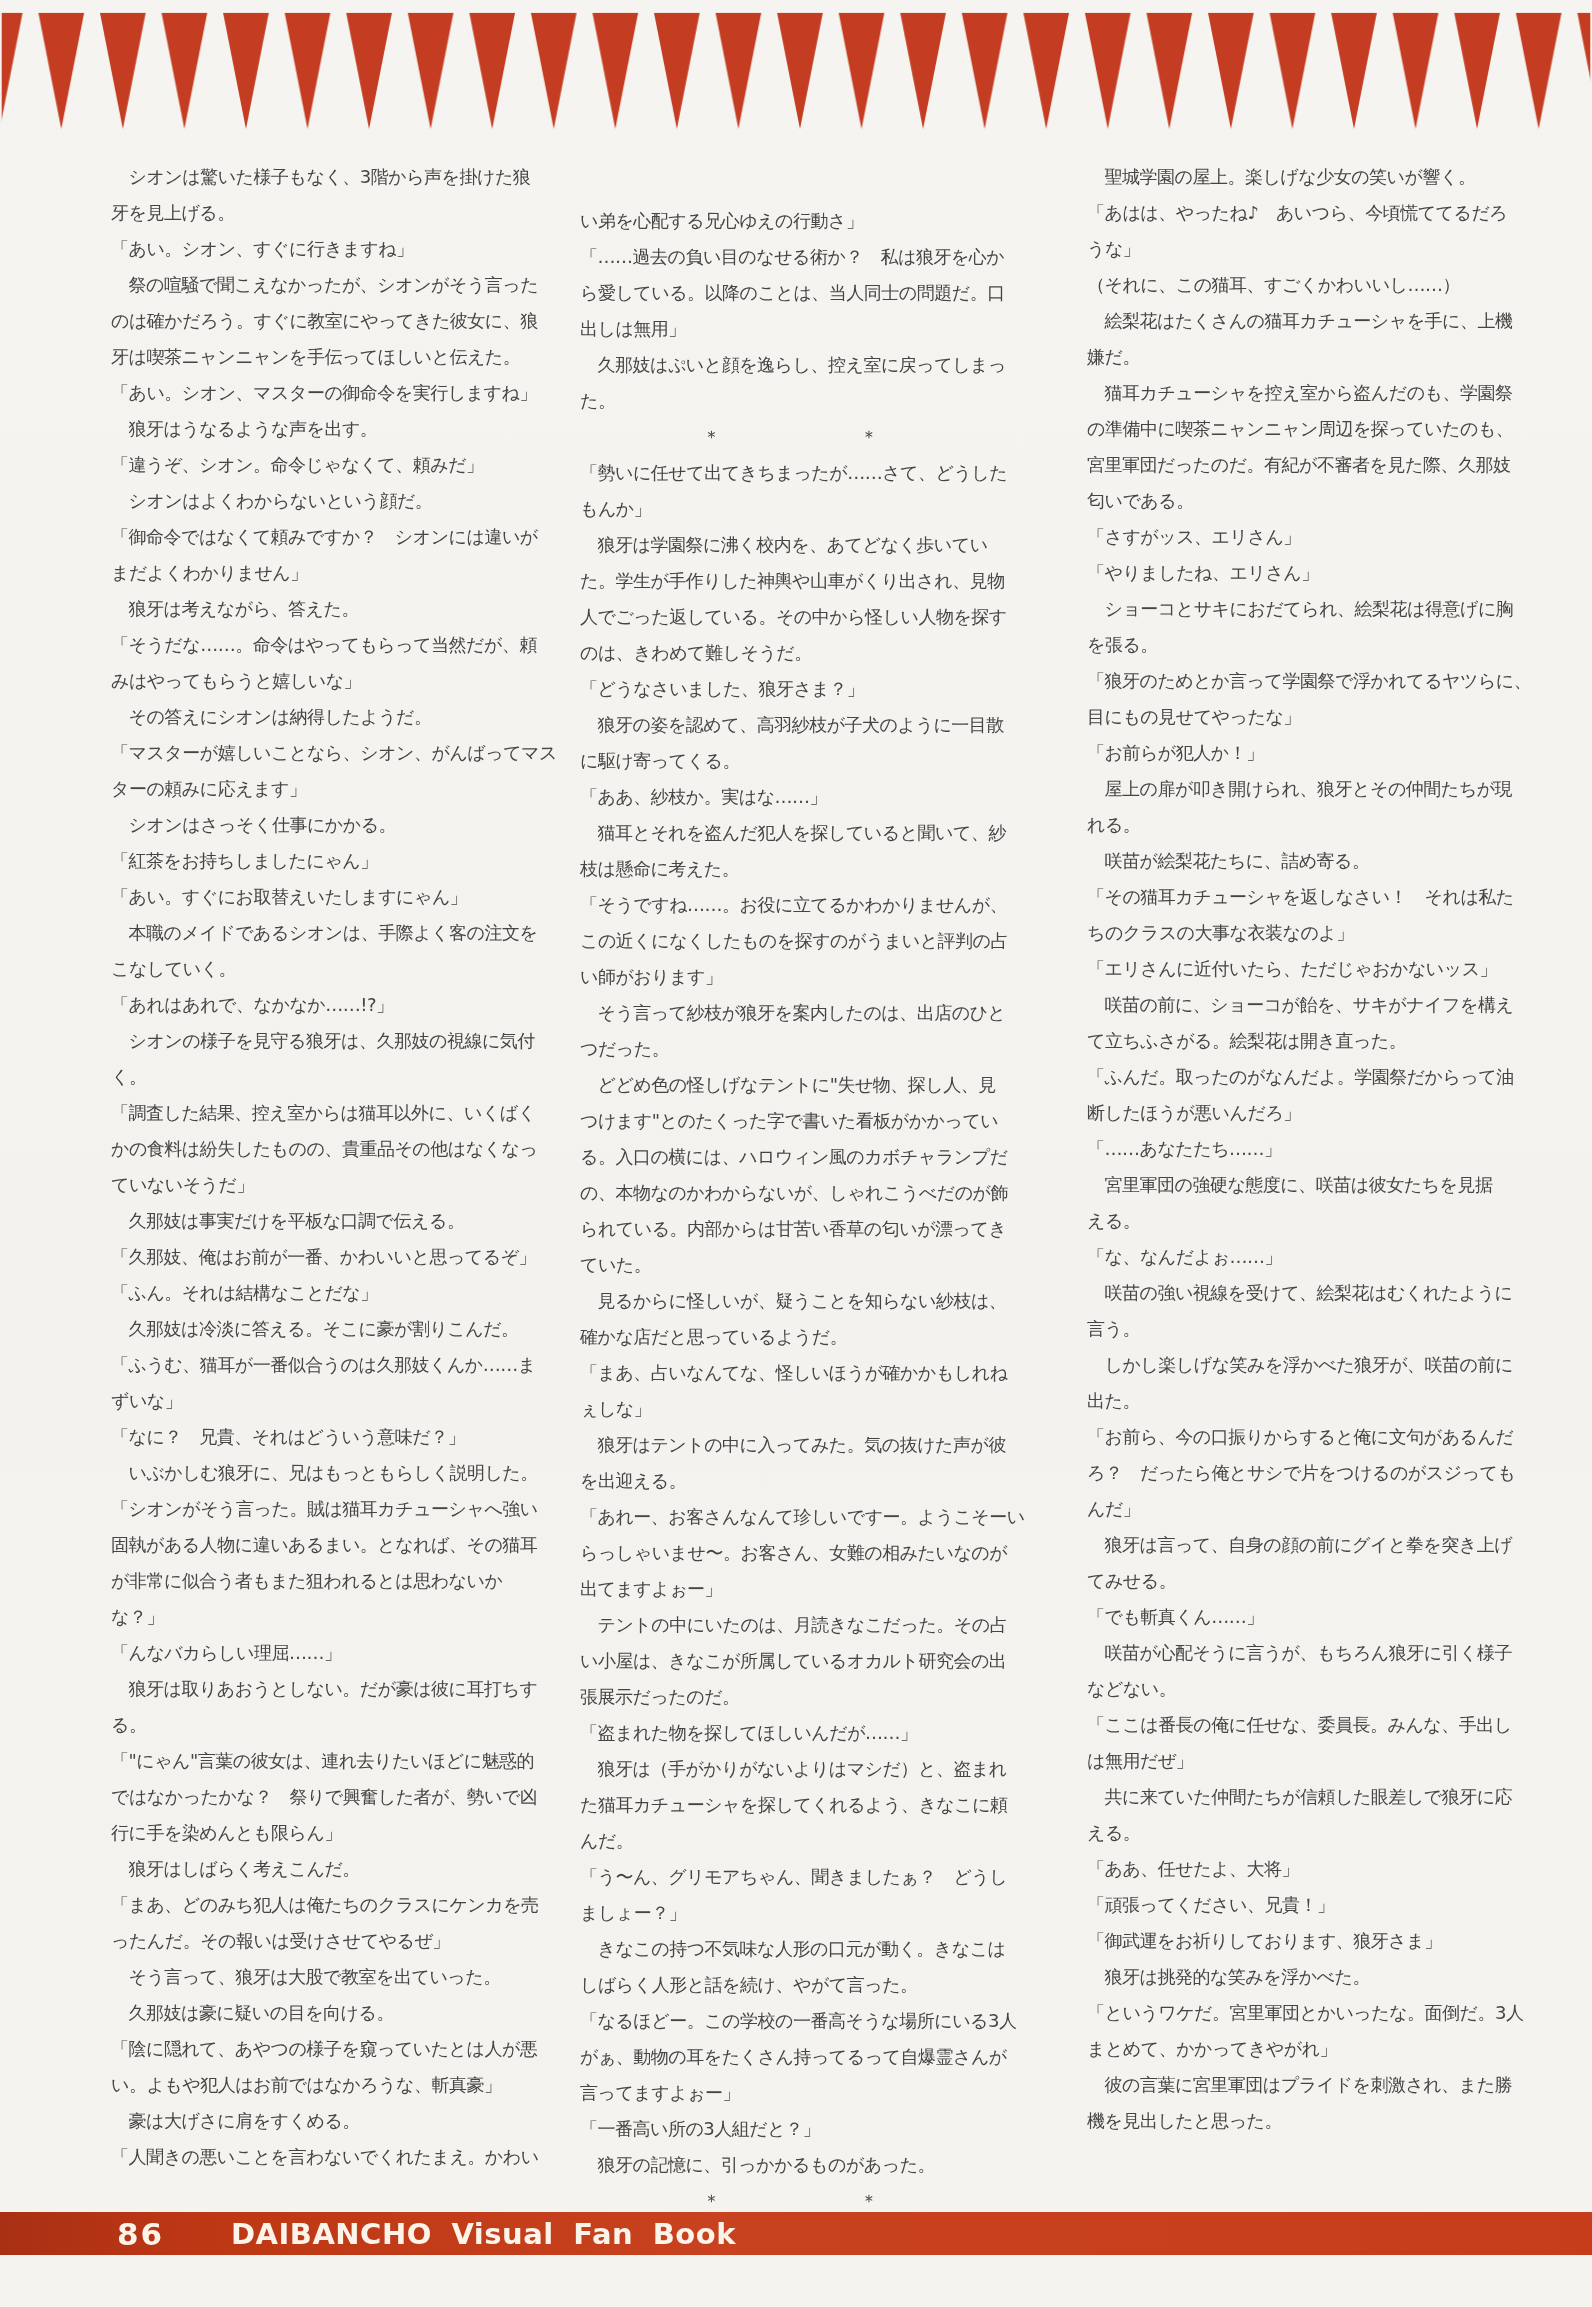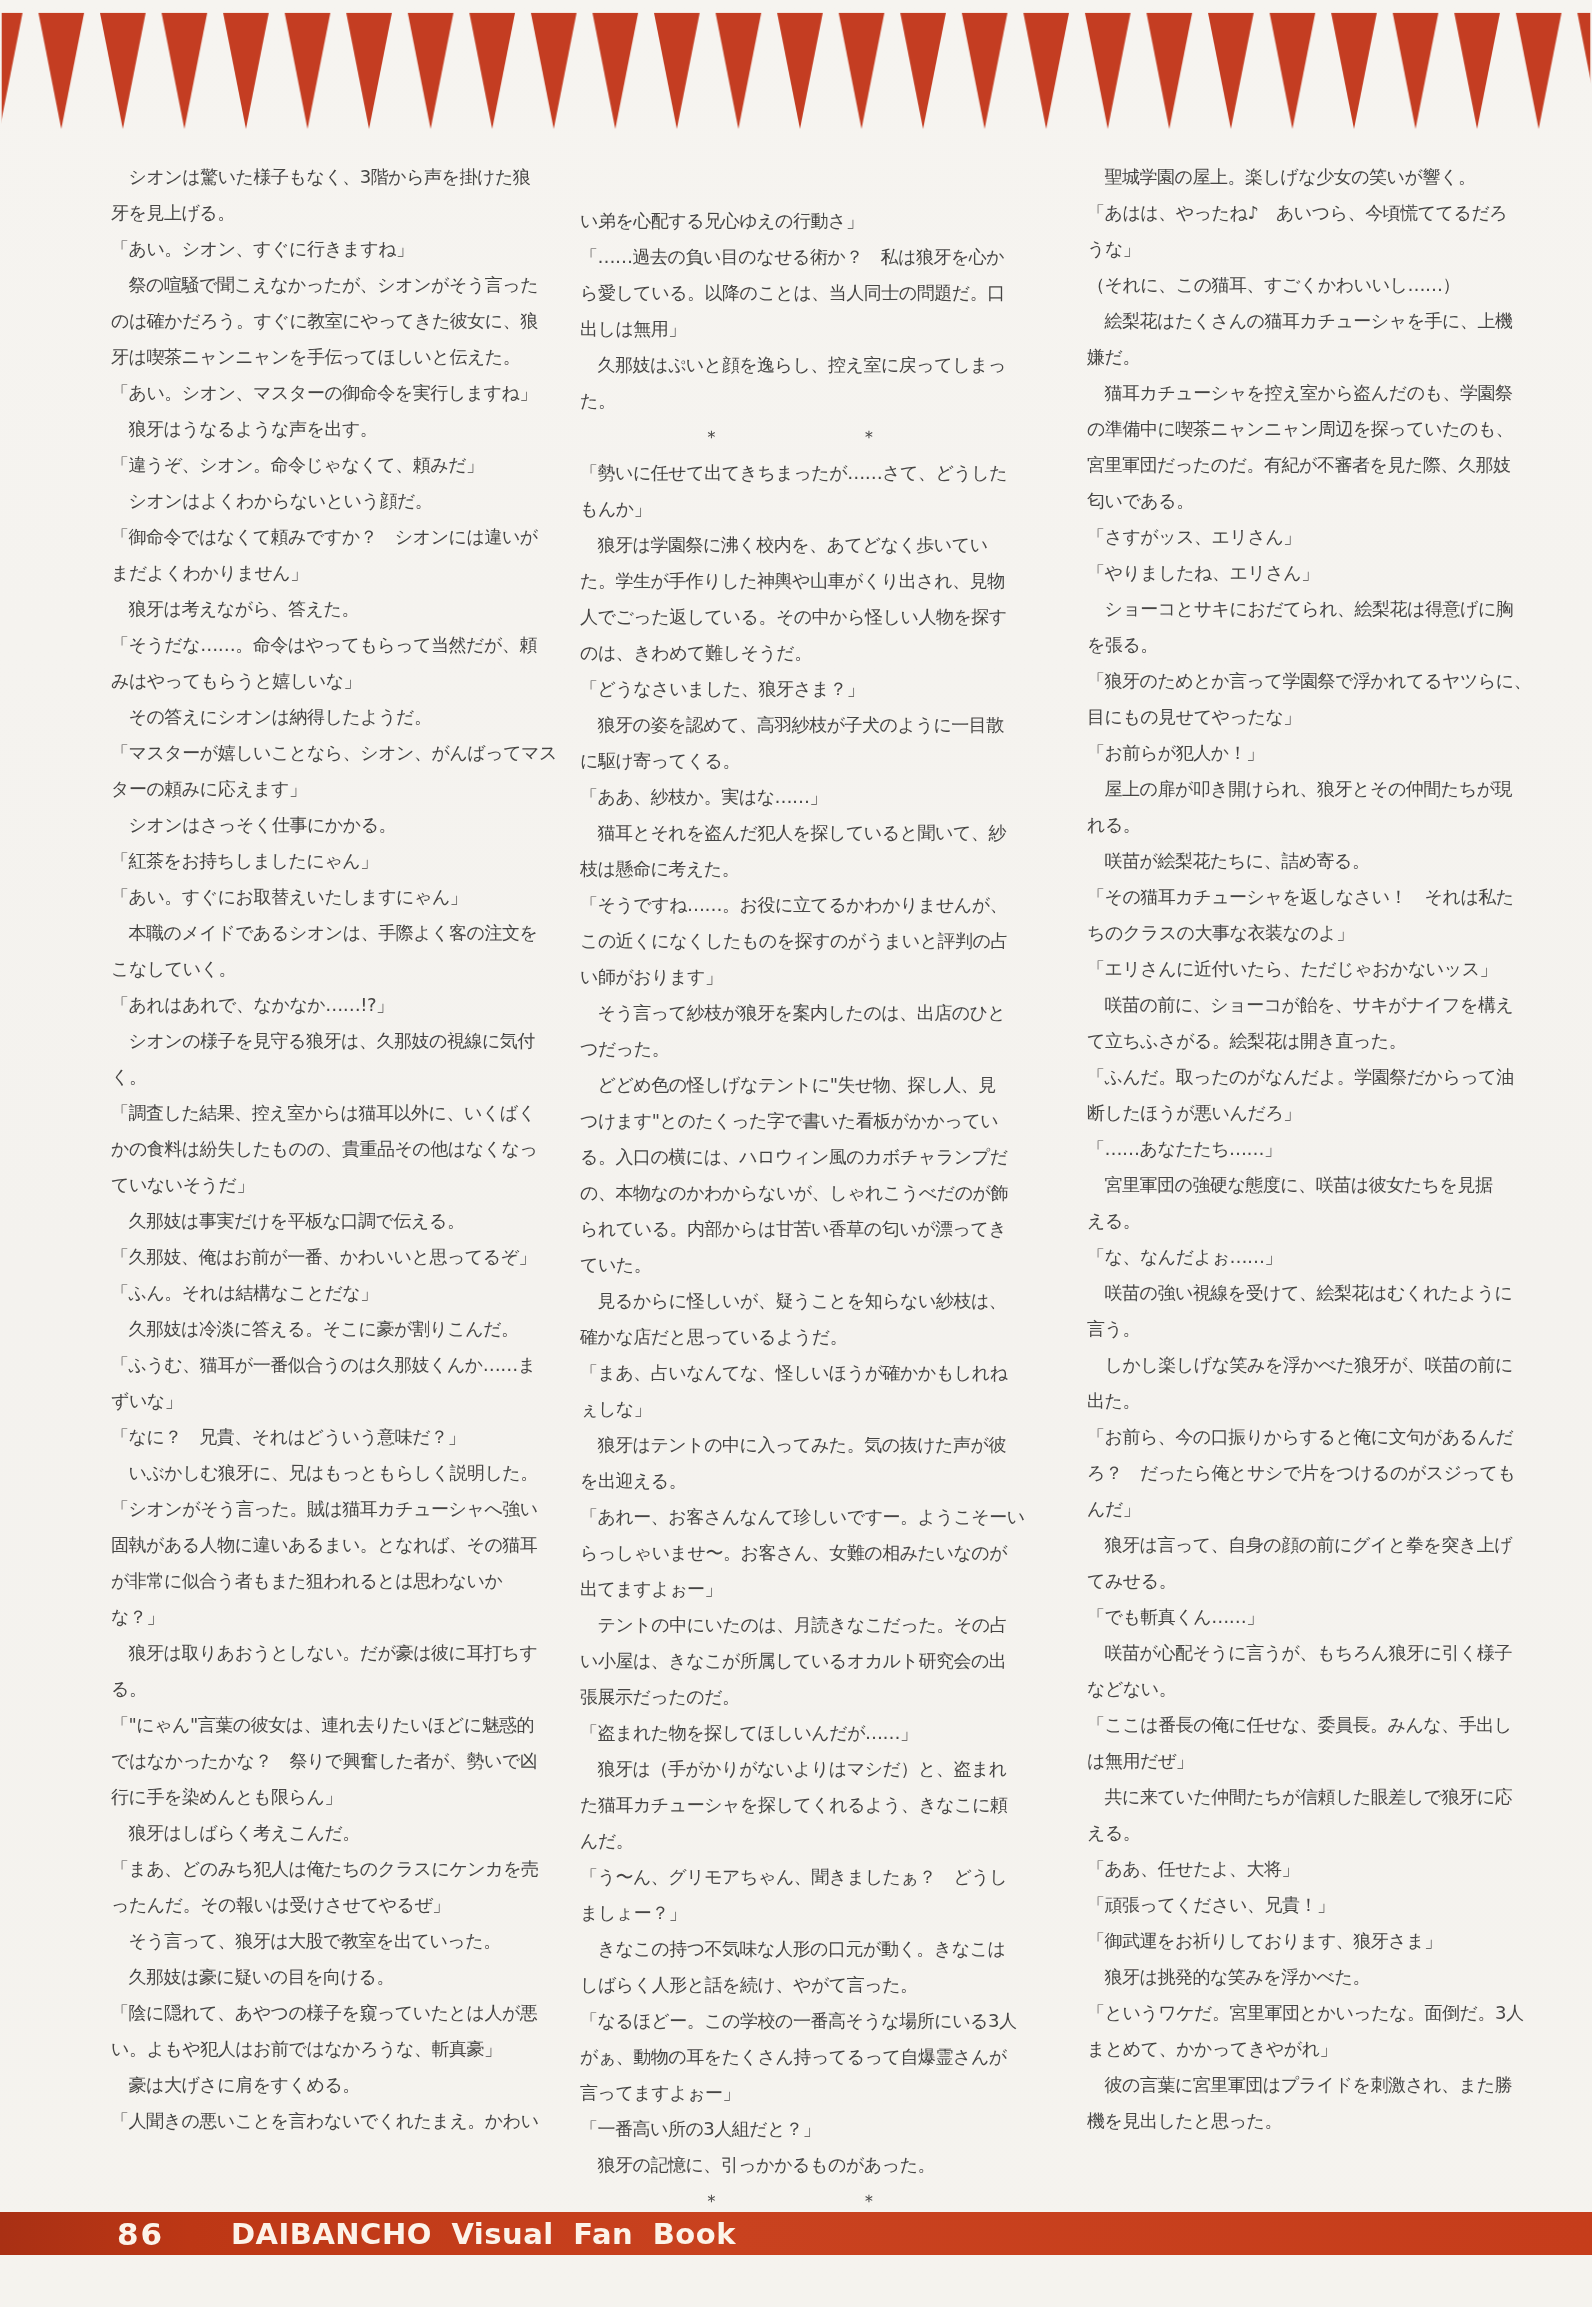--- a/index.html
+++ b/index.html
@@ -89,20 +89,21 @@
         <div class="line">「ふん。それは結構なことだな」</div>
         <div class="line">　久那妓は冷淡に答える。そこに豪が割りこんだ。</div>
         <div class="line">「ふうむ、猫耳が一番似合うのは久那妓くんか……ま</div>
         <div class="line">ずいな」</div>
         <div class="line">「なに？　兄貴、それはどういう意味だ？」</div>
         <div class="line">　いぶかしむ狼牙に、兄はもっともらしく説明した。</div>
         <div class="line">「シオンがそう言った。賊は猫耳カチューシャへ強い</div>
         <div class="line">固執がある人物に違いあるまい。となれば、その猫耳</div>
         <div class="line">が非常に似合う者もまた狙われるとは思わないか</div>
         <div class="line">な？」</div>
+        <div class="line">「んなバカらしい理屈……」</div>
         <div class="line">　狼牙は取りあおうとしない。だが豪は彼に耳打ちす</div>
         <div class="line">る。</div>
         <div class="line">「"にゃん"言葉の彼女は、連れ去りたいほどに魅惑的</div>
         <div class="line">ではなかったかな？　祭りで興奮した者が、勢いで凶</div>
         <div class="line">行に手を染めんとも限らん」</div>
         <div class="line">　狼牙はしばらく考えこんだ。</div>
         <div class="line">「まあ、どのみち犯人は俺たちのクラスにケンカを売</div>
         <div class="line">ったんだ。その報いは受けさせてやるぜ」</div>
         <div class="line">　そう言って、狼牙は大股で教室を出ていった。</div>
         <div class="line">　久那妓は豪に疑いの目を向ける。</div>

